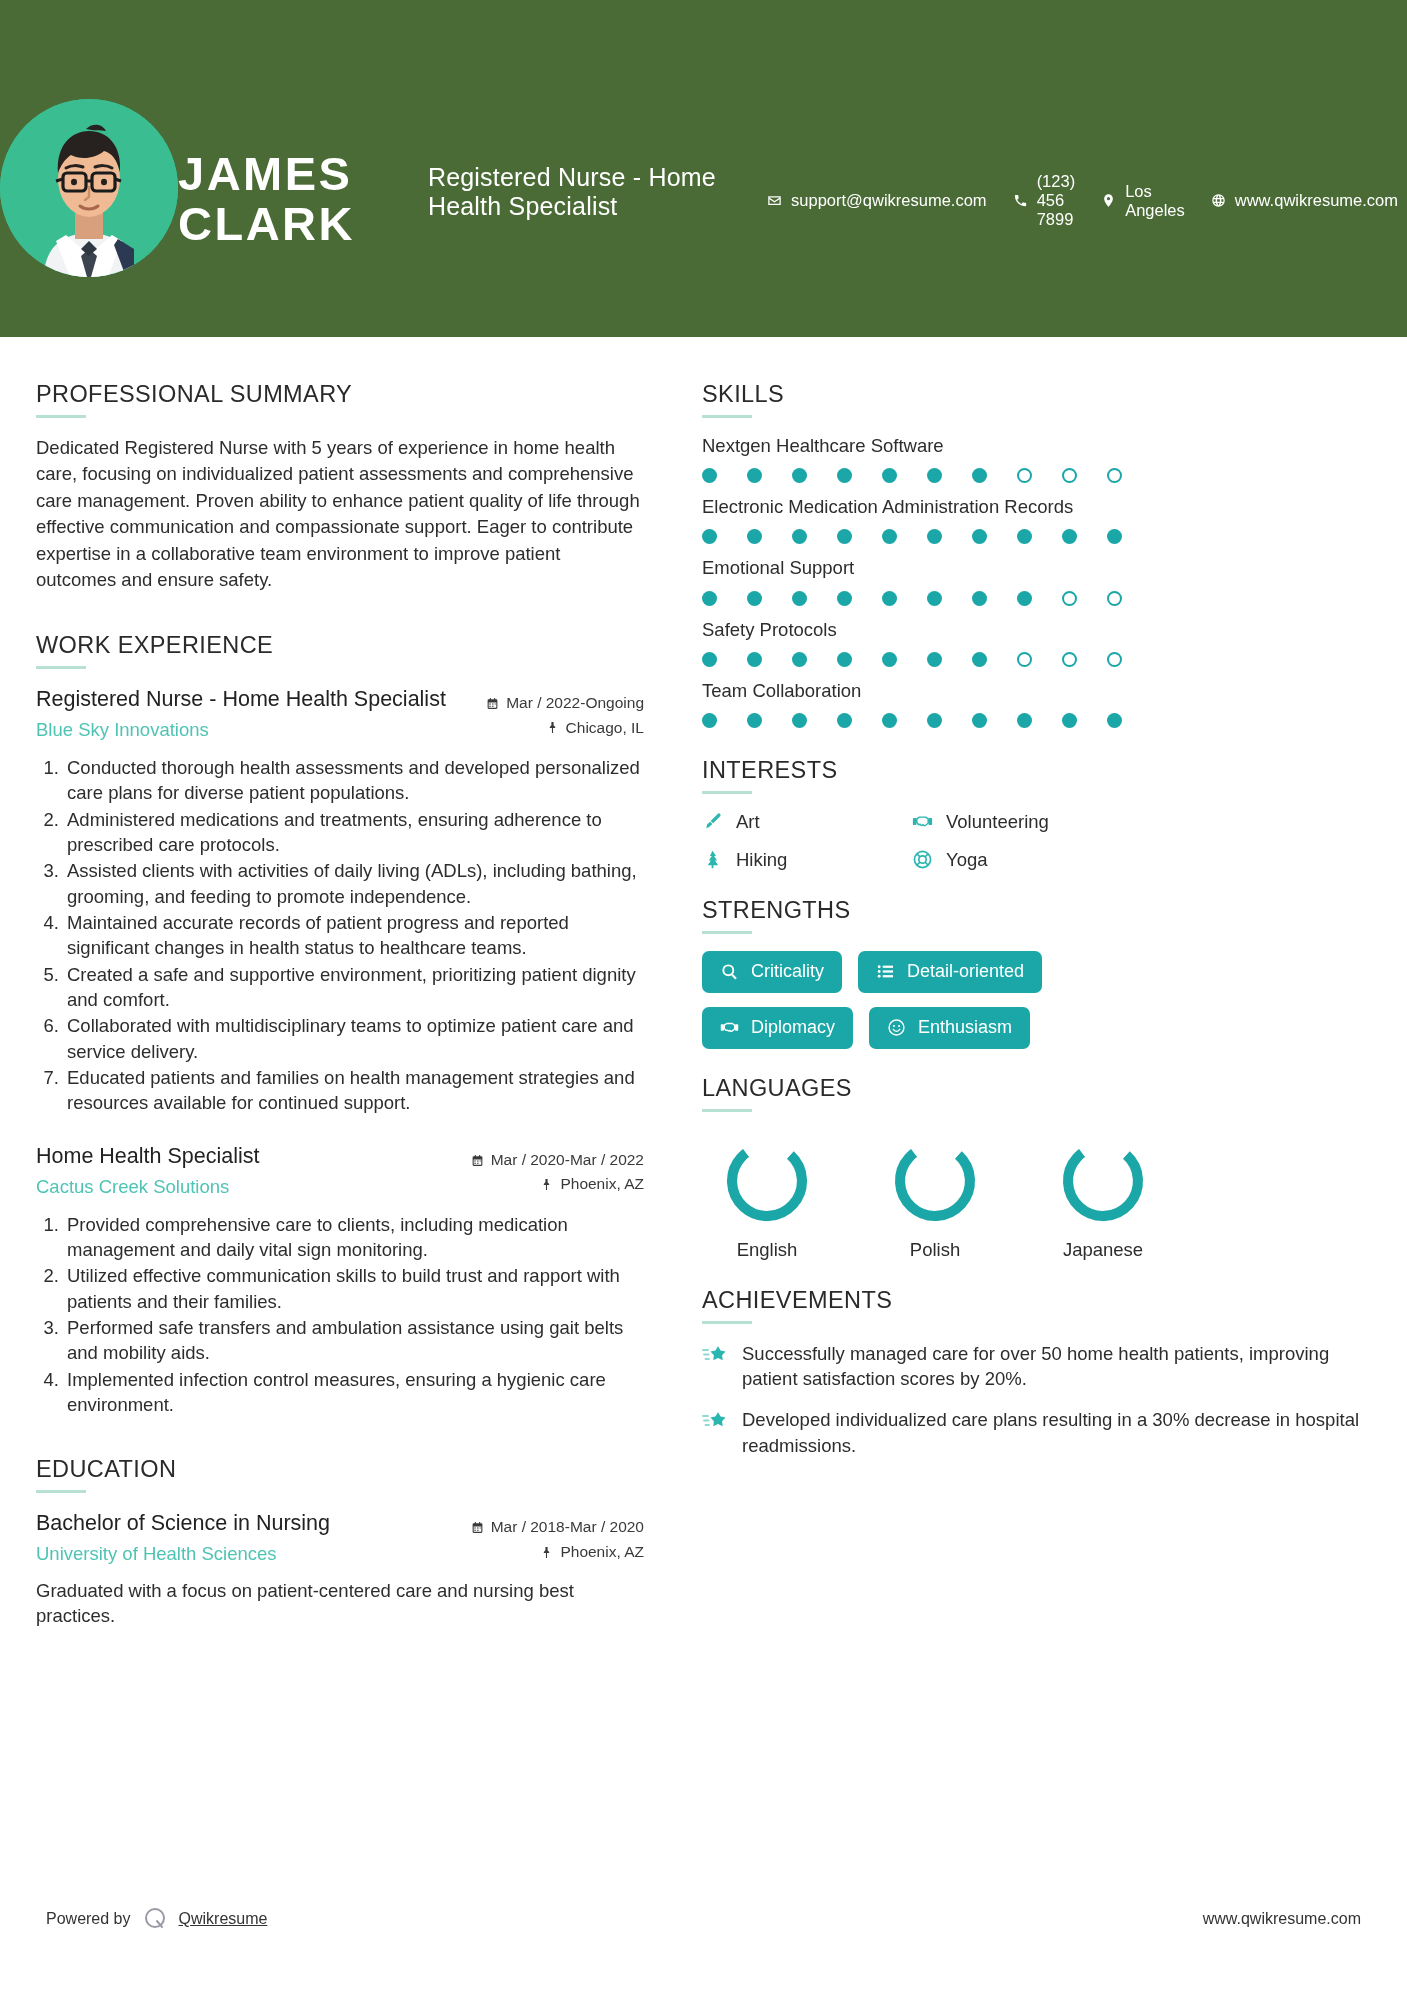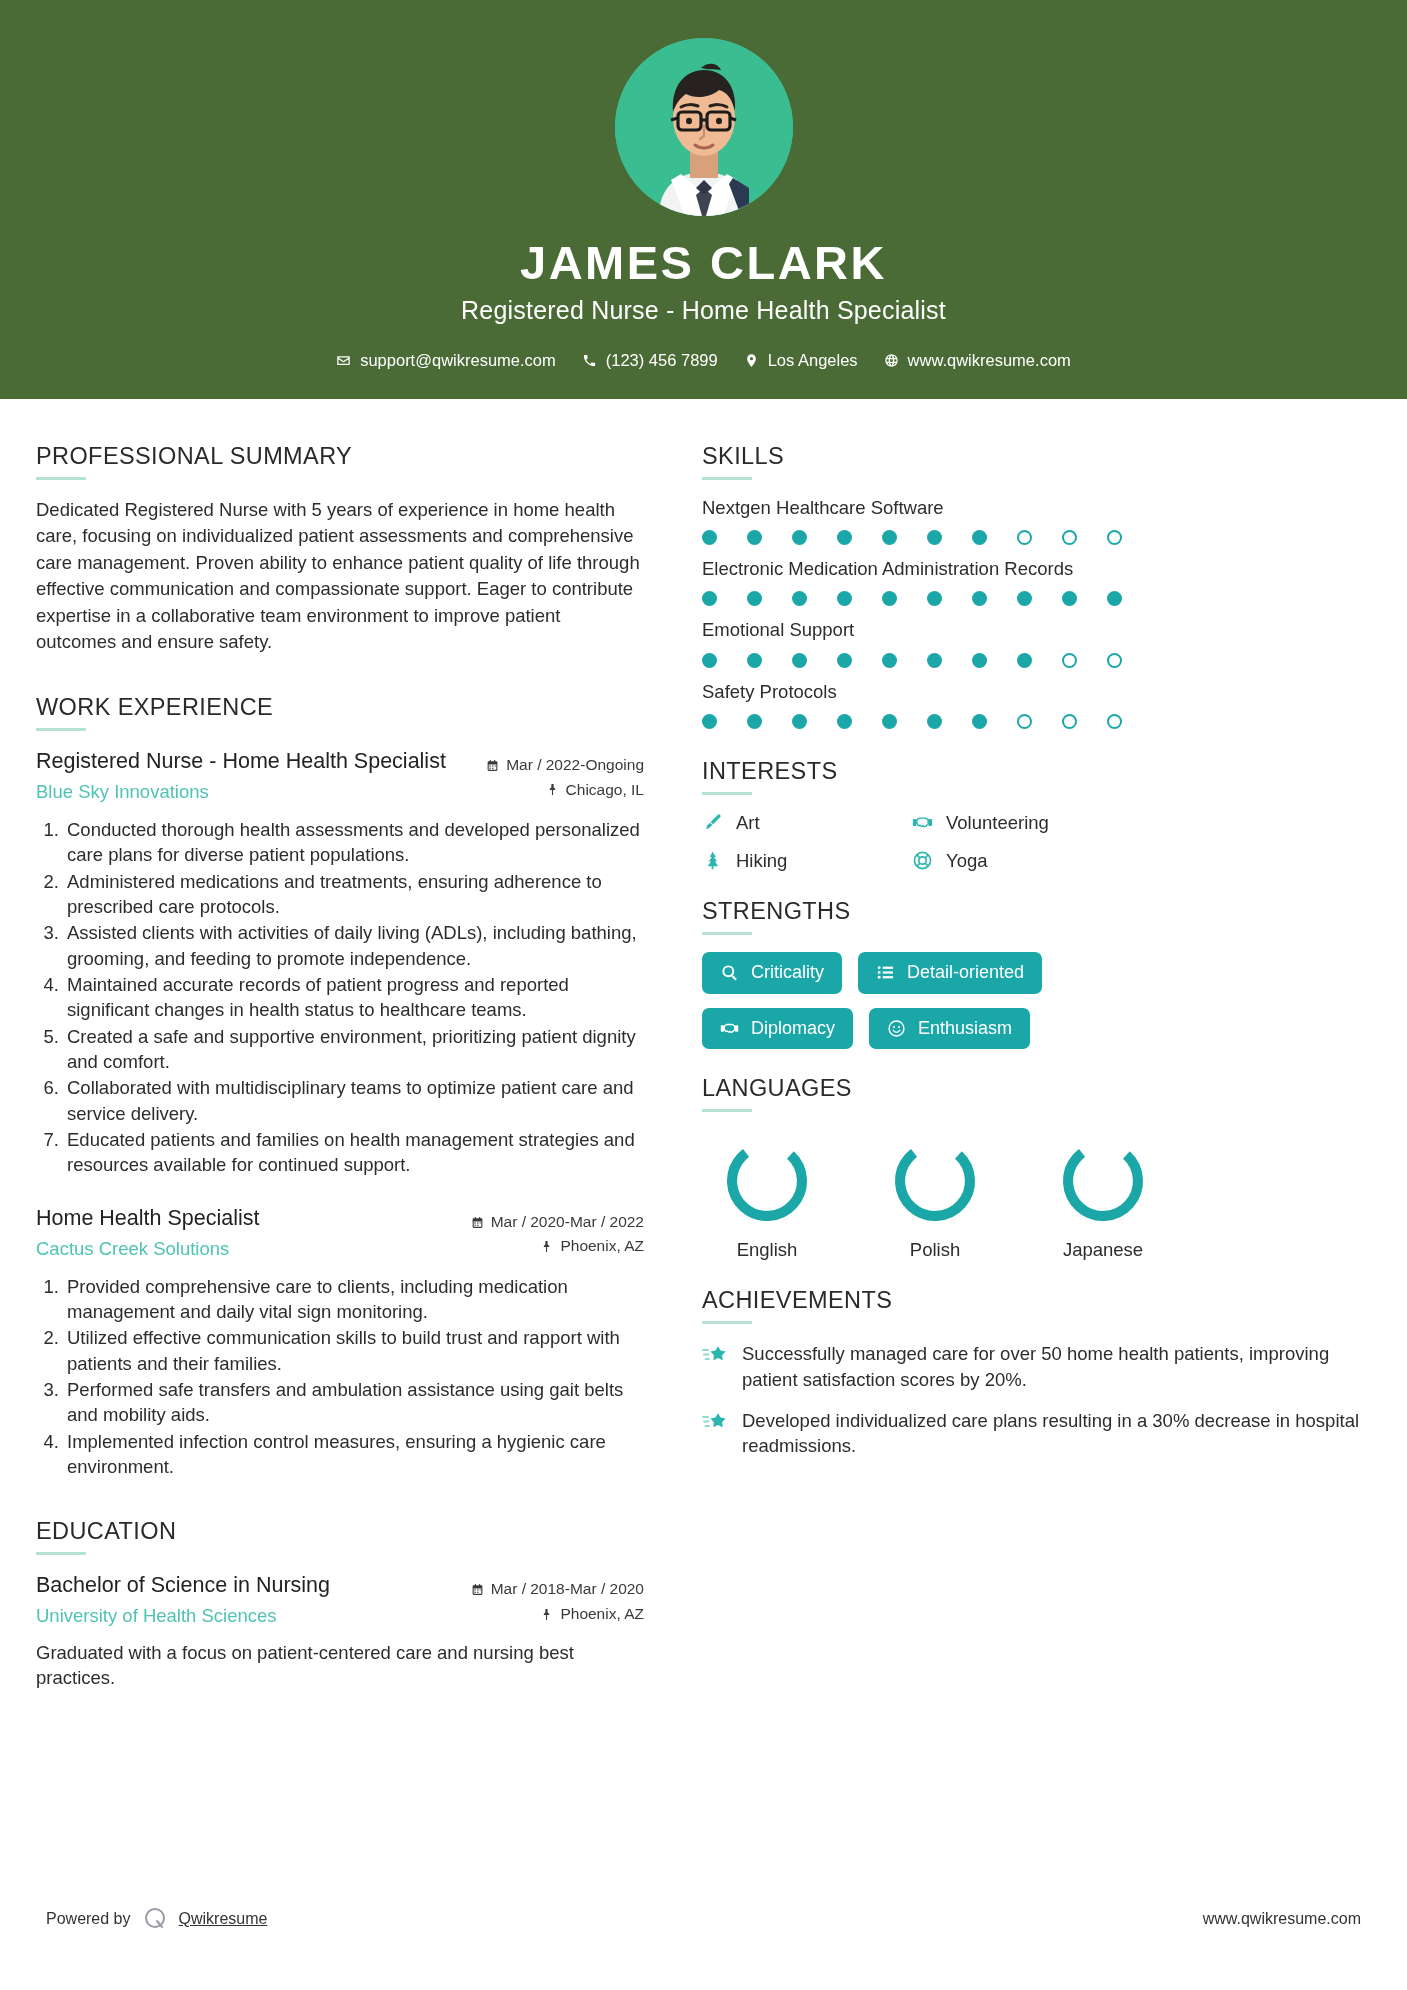--- a/index.html
+++ b/index.html
@@ -6,24 +6,24 @@
   html, body {
     width: 1407px;
     background: #ffffff;
     font-family: "Liberation Sans", sans-serif;
   }
   body { width: 1407px; height: 1990px; position: relative; overflow: hidden; }
 
   
   .header {
     background: #4a6b35;
-    height: 399px;
+    height: 337px;
     width: 100%;
     display: flex;
-    flex-direction: column;
+    flex-direction: row;
     align-items: center;
     padding-top: 38px;
   }
   .avatar {
     width: 178px; height: 178px;
     border-radius: 50%;
     background: #3bbd92;
     overflow: hidden;
     position: relative;
     flex: none;
@@ -487,20 +487,35 @@
               <span class="dot on"></span>
               <span class="dot on"></span>
               <span class="dot on"></span>
               <span class="dot on"></span>
               <span class="dot on"></span>
               <span class="dot on"></span>
               <span class="dot on"></span>
               <span class="dot off"></span>
               <span class="dot off"></span>
               <span class="dot off"></span>
+            </div>
+          </div>
+          <div class="skill">
+            <div class="skill-name">Team Collaboration</div>
+            <div class="dots">
+              <span class="dot on"></span>
+              <span class="dot on"></span>
+              <span class="dot on"></span>
+              <span class="dot on"></span>
+              <span class="dot on"></span>
+              <span class="dot on"></span>
+              <span class="dot on"></span>
+              <span class="dot on"></span>
+              <span class="dot on"></span>
+              <span class="dot on"></span>
             </div>
           </div>
         </div>
     </div>
 
     <div class="block-gap-sm"></div>
 
     <div class="sec">
       <div class="sec-title">INTERESTS</div>
       <div class="sec-rule"></div>

